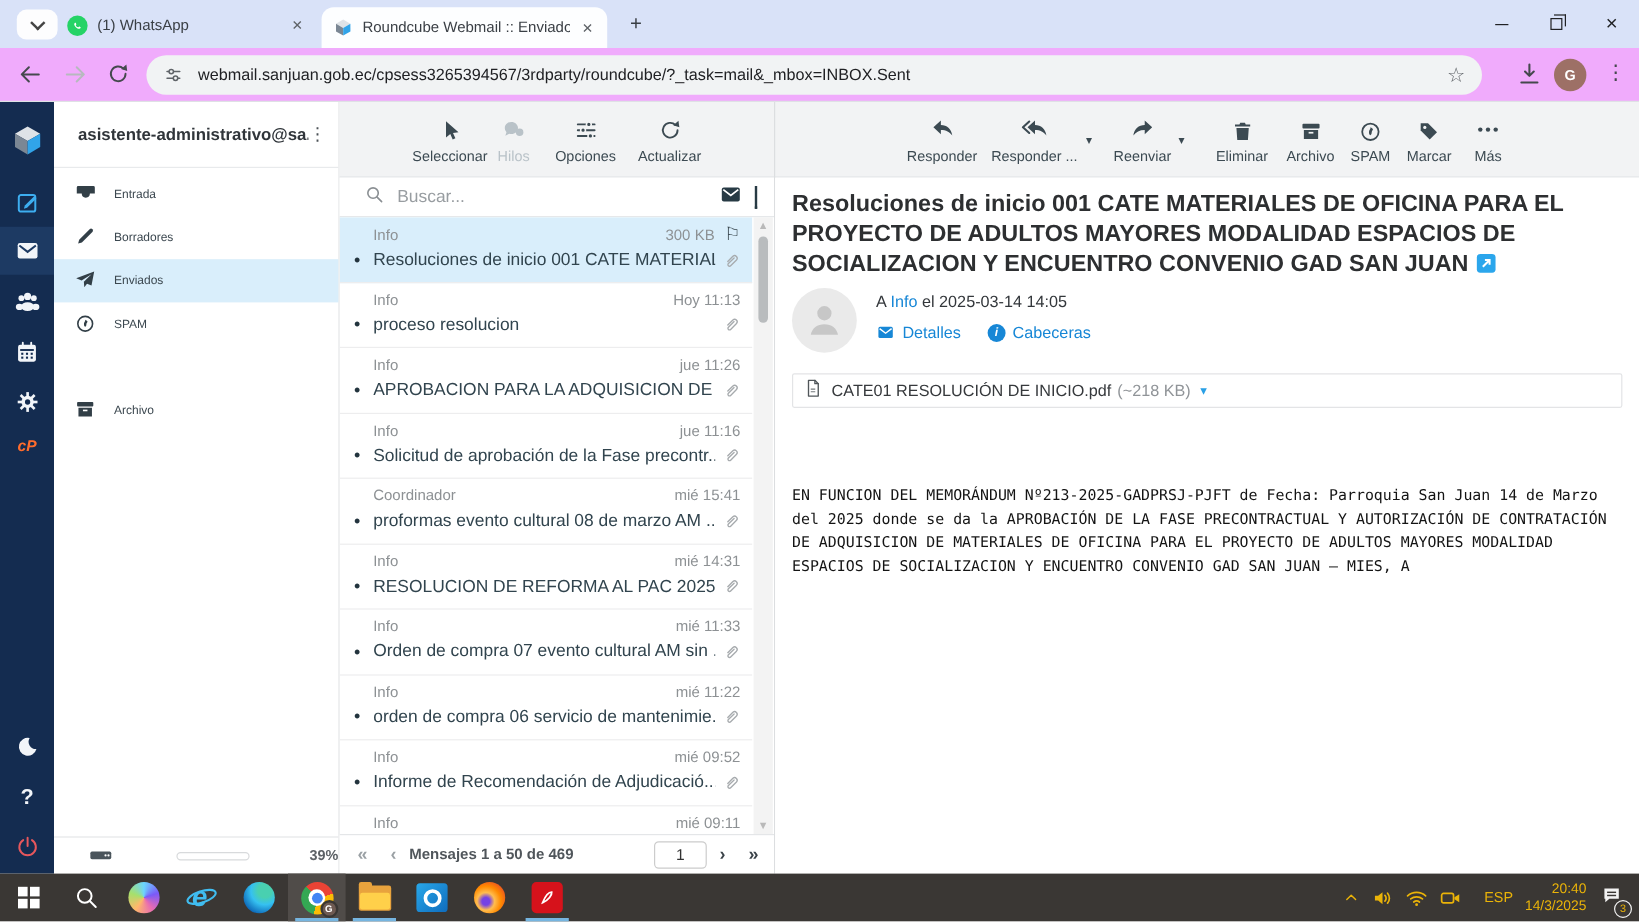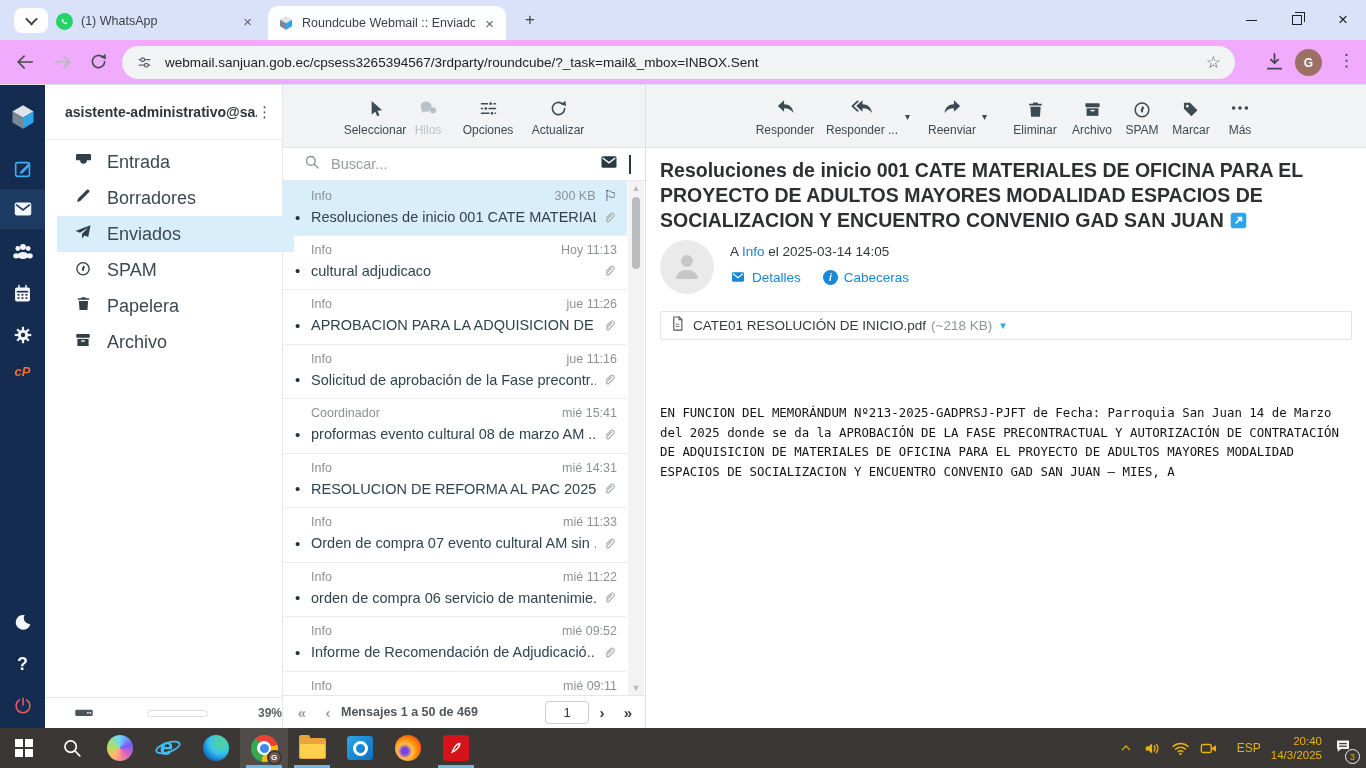--- a/index.html
+++ b/index.html
@@ -40,21 +40,21 @@
   .strip { position:absolute; left:0; top:0; width:45px; height:643px; background:#142c50; }
   .strip-ic { position:absolute; left:0; width:45px; height:40px; display:flex; align-items:center; justify-content:center; color:#f2f5f9; }
   .strip-ic.active { background:#1d3a63; }
   .cp-logo { color:#ff6c2c; font-style:italic; font-weight:bold; font-size:13px; }
   .power { color:#e7575c; }
 
   .folders { position:absolute; left:45px; top:0; width:238px; height:643px; background:#fff; border-right:1px solid #e4e6e8; }
   .acct { position:absolute; left:0; top:0; width:100%; height:55px; border-bottom:1px solid #e8eaec; display:flex; align-items:center; }
   .acct-name { margin-left:20px; flex:1; font-size:14px; font-weight:bold; color:#30353a; white-space:nowrap; overflow:hidden; }
   .acct-kebab { margin-right:10px; font-size:15px; color:#4c5257; }
-  .folder { position:absolute; left:12px; width:100%; height:36px; display:flex; align-items:center; font-size:18px; color:#3c4850; }
+  .folder { position:absolute; left:0; width:100%; height:36px; display:flex; align-items:center; font-size:10px; color:#3c4850; }
   .folder .fic { width:20px; margin-left:16px; margin-right:14px; text-align:center; color:#323f47; }
   .folder.sel { background:#d9eefb; }
   .quota { position:absolute; left:0; bottom:0; width:100%; height:31px; border-top:1px solid #e4e6e8; display:flex; align-items:center;gap:38px; }
   .quota-ic { margin-left:28px; color:#4a545b; }
   .quota-bar { margin-left:14px; width:108px; height:7px; border:1px solid #d8dadc; border-radius:4px; background:#fff; overflow:hidden; }
   .quota-fill { height:100%; background:#7dbde9; border-radius:4px; }
   .quota-pct { margin-left:12px; font-size:12px; font-weight:bold; color:#5c6166; }
 
   .band { position:absolute; left:283px; top:0; width:1083px; height:63px; background:#f2f3f4; border-bottom:1px solid #e2e4e6; }
   .vdiv { position:absolute; left:645px; top:0; width:1px; height:643px; background:#dcdee0; }
@@ -329,26 +329,20 @@
             </svg></span>
         <span>Enviados</span>
       </div>
       <div class="folder" style="top:167px">
         <span class="fic"><svg width="18" height="18" viewBox="0 0 24 24">
               <circle class="ic" cx="12" cy="13" r="8.2" stroke-width="2.4"></circle>
               <path class="icf" d="M12 8.5c.5 1.8-1.4 2.8-1.4 4.5a1.4 3.2 0 0 0 2.8.3c0-1.8 3.4-2.6-1.4-4.8z"></path>
             </svg></span>
         <span>SPAM</span>
       </div>
-      <div class="folder" style="top:203px">
-        <span class="fic"><svg width="17" height="17" viewBox="0 0 24 24">
-              <path class="icf" d="M9.5 3h5l.8 1.7H20v2.1H4V4.7h4.7zM5.5 8.5h13L17.6 21H6.4z"></path>
-            </svg></span>
-        <span>Papelera</span>
-      </div>
       <div class="folder" style="top:239px">
         <span class="fic"><svg width="18" height="18" viewBox="0 0 24 24">
               <rect class="icf" x="3" y="4" width="18" height="5" rx="1"></rect>
               <path class="icf" d="M4.5 10.5h15V20h-15z"></path>
               <rect x="9.5" y="12.5" width="5" height="1.8" fill="#fff"></rect>
             </svg></span>
         <span>Archivo</span>
       </div>
 
       <div class="quota">
@@ -506,21 +500,21 @@
               </svg>
             </div>
         </div>
         <div class="mrow">
           <div class="l1">
               <span class="sender">Info</span>
               <span>Hoy 11:13</span>
             </div>
           <div class="l2">
               <span class="dot">•</span>
-              <span class="subj">cultural adjudicaco</span>
+              <span class="subj">proceso resolucion</span>
               <svg class="clip ic" width="15" height="15" viewBox="0 0 24 24">
                 <path d="M7.2 12.6 14 5.8a3.4 3.4 0 0 1 4.8 4.8L11 18.4a2.1 2.1 0 0 1-3-3l7.6-7.4"></path>
               </svg>
             </div>
         </div>
         <div class="mrow">
           <div class="l1">
               <span class="sender">Info</span>
               <span>jue 11:26</span>
             </div>

